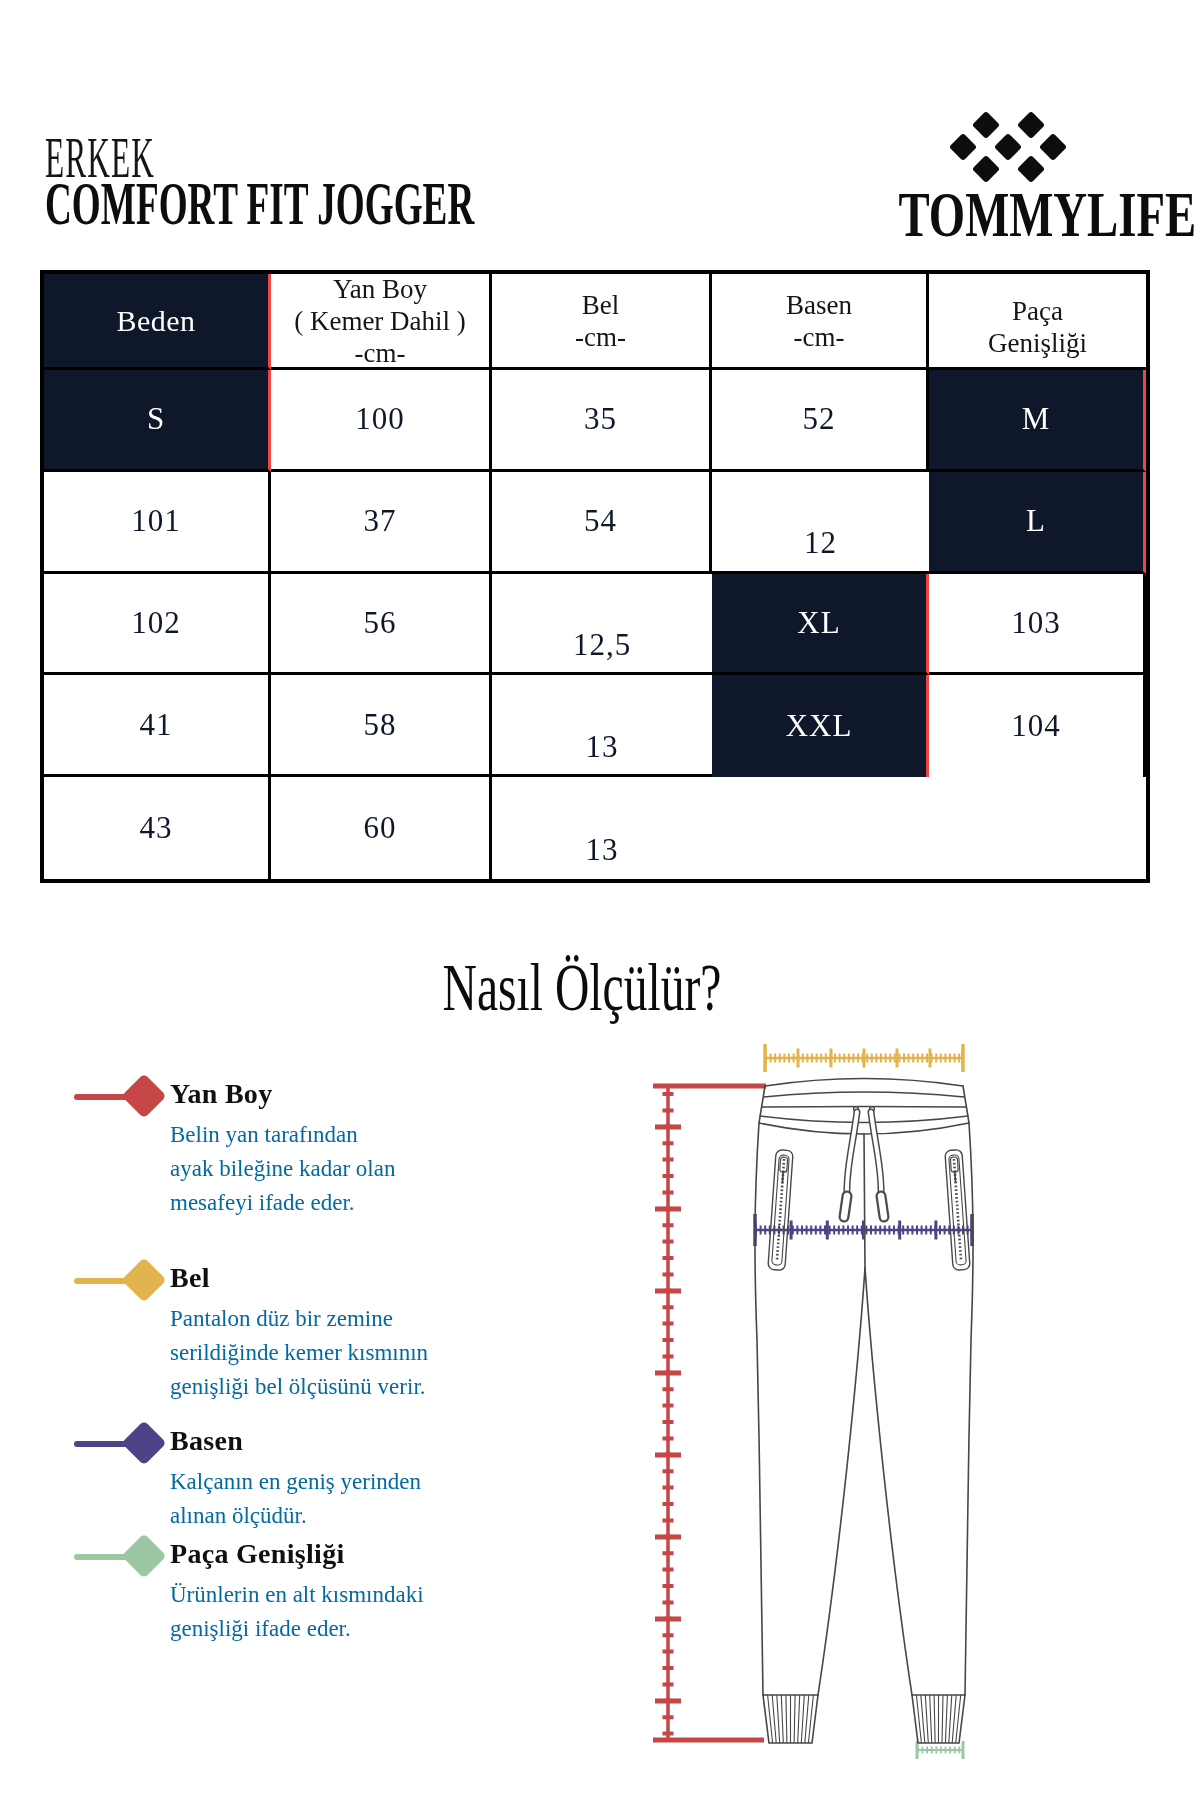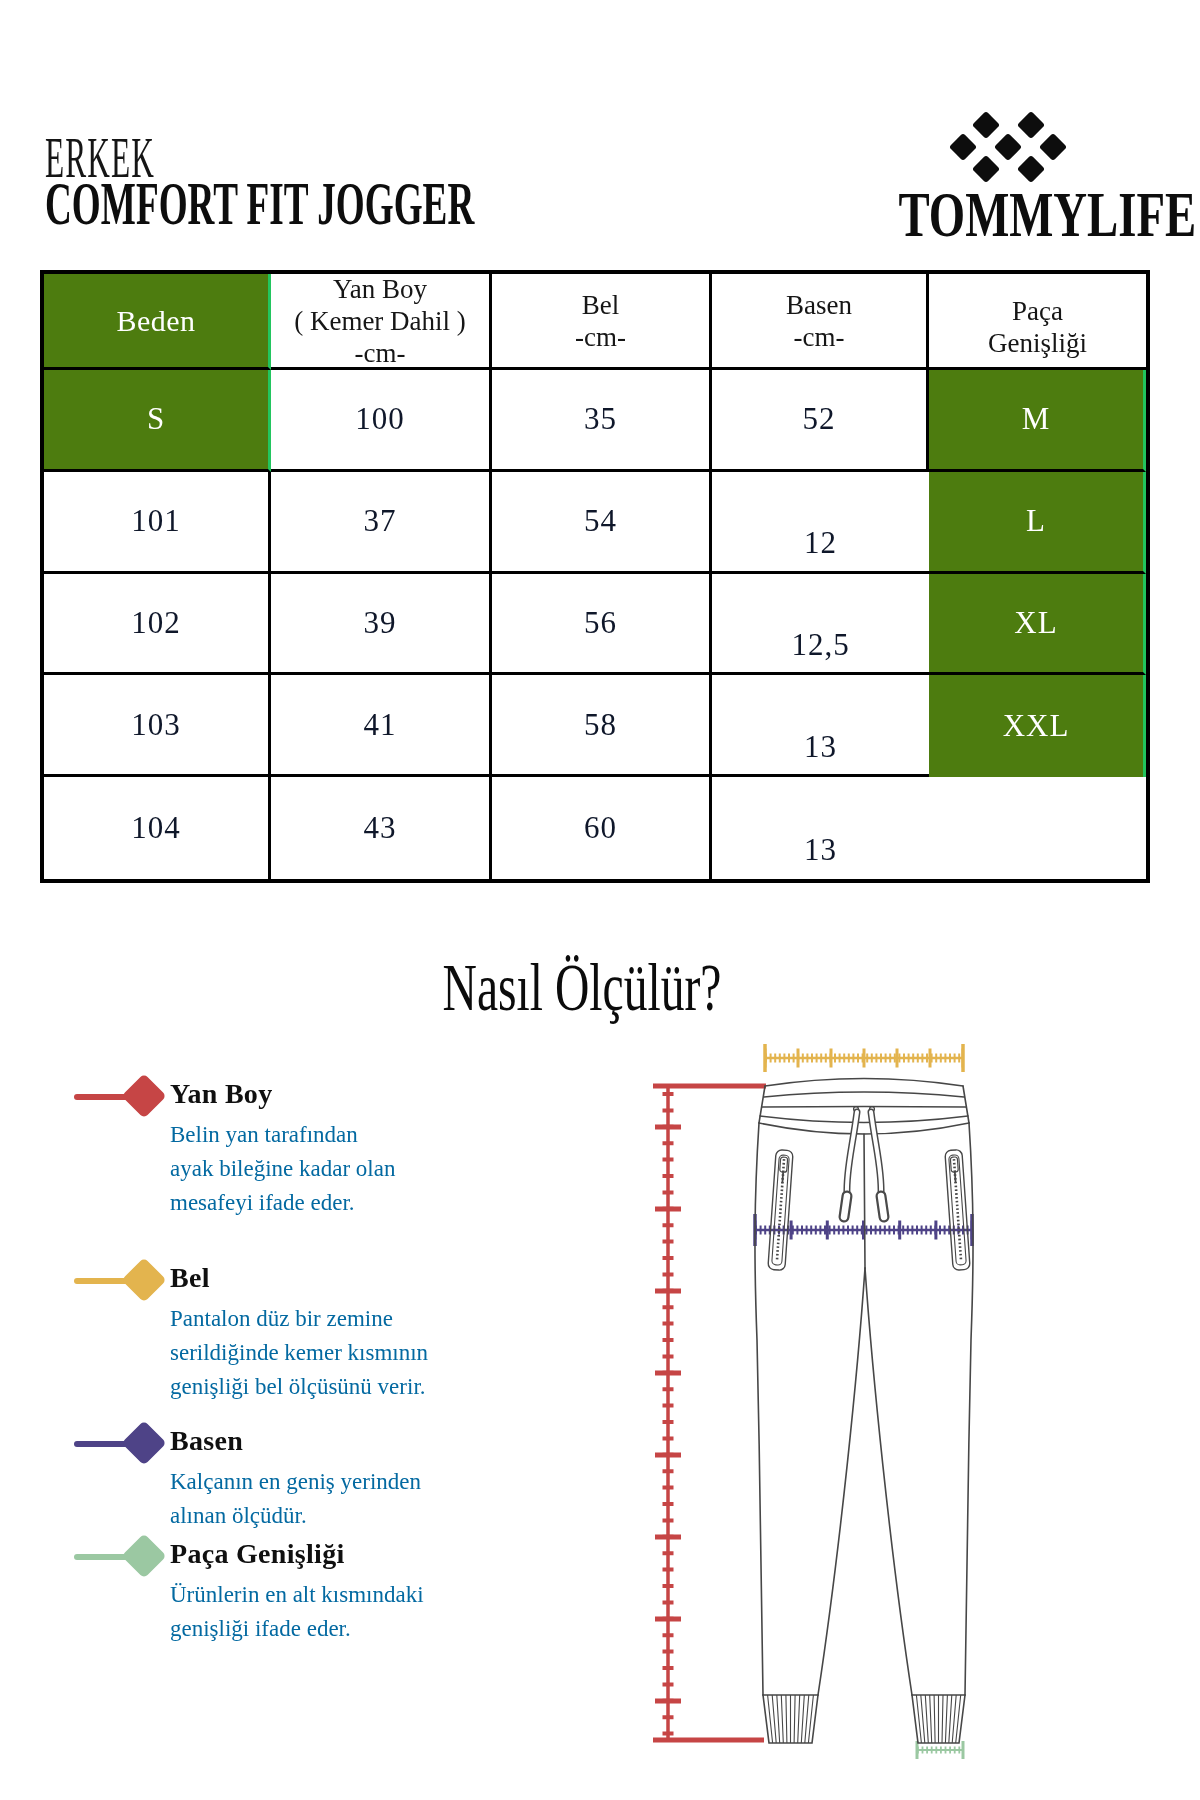--- a/index.html
+++ b/index.html
@@ -17,21 +17,21 @@
   .logo-diamond{position:absolute;width:20px;height:20px;background:#0d0d0d;border-radius:3px;transform:rotate(45deg);}
 
   
   .size-table{position:absolute;left:40px;top:270px;width:1110px;height:613px;border:4px solid #000;
               box-sizing:border-box;display:grid;grid-template-columns:227px 221px 220px 217px 1fr;
               grid-template-rows:96px repeat(5,1fr);background:#fff;}
   .cell{border-right:3px solid #000;border-bottom:3px solid #000;display:flex;flex-direction:column;
         align-items:center;justify-content:center;text-align:center;}
   .cell.lc{border-right:none;margin-top:44px;}
   .cell.lr{border-bottom:none;}
-  .cell.dark{background:#4d7c0f;color:#fff;border-right:3px solid #22c55e;}
+  .cell.dark{background:#0f172a;color:#fff;border-right:3px solid #ef4444;}
   .hl{display:block;font-size:27px;line-height:32px;color:#161616;}
   .beden{font-size:30px;color:#fff;letter-spacing:.5px;}
   .szl{font-size:31px;color:#fff;letter-spacing:1px;}
   .val{font-size:31px;color:#0f172a;letter-spacing:1px;}
 
   
   .measure-title{position:absolute;left:0;top:948px;width:1164px;text-align:center;font-size:68px;
            font-weight:400;transform:scaleX(.70);transform-origin:center top;color:#0b0b0b;white-space:nowrap;}
   .legend-item{position:absolute;left:74px;display:flex;}
   .li-1{top:1078px;} .li-2{top:1262px;} .li-3{top:1425px;} .li-4{top:1538px;}
@@ -116,23 +116,20 @@
         <span class="val">12</span>
       </div>
 
     <div class="cell dark">
         <span class="szl">L</span>
       </div>
     <div class="cell">
         <span class="val">102</span>
       </div>
     <div class="cell">
-        <span class="val">39</span>
-      </div>
-    <div class="cell">
         <span class="val">56</span>
       </div>
     <div class="cell lc">
         <span class="val">12,5</span>
       </div>
 
     <div class="cell dark">
         <span class="szl">XL</span>
       </div>
     <div class="cell">

